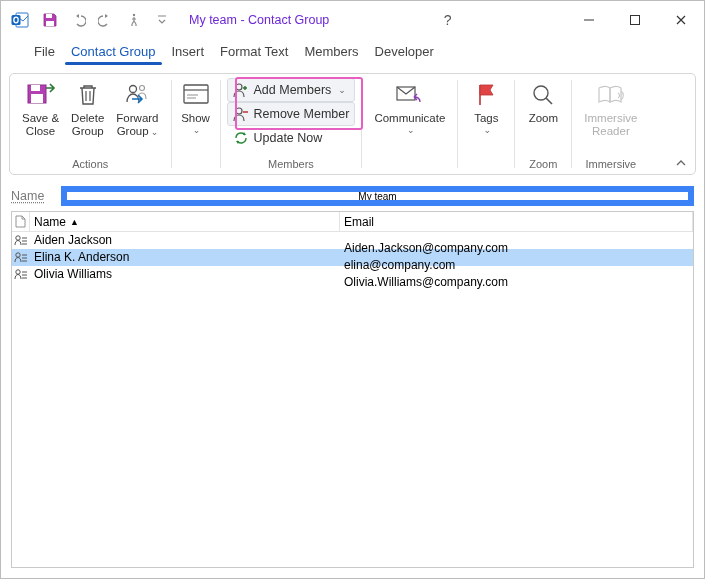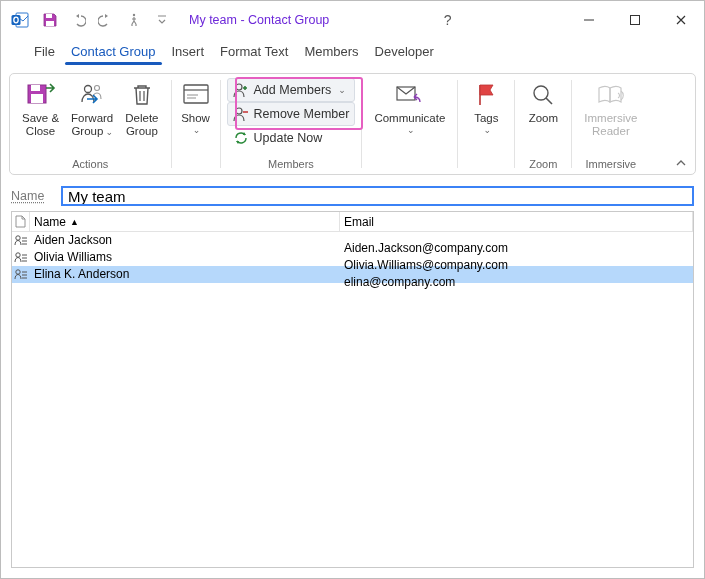--- a/index.html
+++ b/index.html
@@ -32,21 +32,21 @@
   .row-horiz { display:flex; }
   .smallrow { display:flex; align-items:center; gap:5px; padding:2px 6px; font-size:12.5px; color:#333; height:24px; border-radius:3px;text-align:center;}
   .smallrow.hover { background:#f1f3f6; border:1px solid #d8dde4; padding:1px 5px;}
   .highlight-box { position:absolute; border:2.5px solid #e65fc1; border-radius:3px; pointer-events:none;}
   .caret { font-size:9px; color:#666; margin-left:2px;}
   .collapse { position:absolute; right:8px; bottom:6px; font-size:10px; color:#666;}
   
   
   .namefield { display:flex; align-items:center; margin:10px 10px 4px 10px; height:22px;}
   .namefield .lbl { width:50px; font-size:12.5px; color:#7a7a7a; text-decoration:underline dotted; text-underline-offset:2px;}
-  .namefield input { flex:1; border:2px solid #3b82f6; height:20px; padding:1px 5px; font-size:15px;}
+  .namefield input { flex:1; border:6px solid #3b82f6; height:20px; padding:1px 5px; font-size:10px;text-align:center;}
   
   
   .grid-wrap { margin:0 10px 10px 10px; border:1px solid #c9c9c9; flex:1; display:flex; flex-direction:column; background:#fff; min-height:0;}
   .grid-head { display:flex; height:20px; background:#fff; border-bottom:1px solid #e3e3e3;}
   .gh { display:flex; align-items:center; font-size:12px; padding-left:4px; border-right:1px solid #e3e3e3;}
   .gh:first-child { width:18px; padding:0; justify-content:center;}
   .gh.name { width:310px;}
   .gh.email { flex:1;}
   .sorticon { margin-left:4px; font-size:9px;}
   .grid-body { flex:1; overflow:auto; background:#fff;}
@@ -142,42 +142,42 @@
                 <rect x="5" y="3" width="9" height="6" fill="#fff"></rect>
                 <rect x="5" y="12" width="12" height="9" fill="#fff"></rect>
                 <path d="M20 6l8 0M24 2l4 4-4 4" stroke="#2a7a36" stroke-width="1.6" fill="none"></path>
               </svg>
             </div>
           <span>Save &amp;</span>
           <span>Close</span>
         </div>
         <div class="bigbtn">
           <div class="ic">
+              <svg width="22" height="26">
+                <path d="M3 6h16M7 6V4h8v2M5 6l1 16h10l1-16" fill="none" stroke="#555" stroke-width="1.4"></path>
+                <line x1="9" y1="9" x2="9" y2="19" stroke="#555" stroke-width="1.2"></line>
+                <line x1="13" y1="9" x2="13" y2="19" stroke="#555" stroke-width="1.2"></line>
+              </svg>
+            </div>
+          <span>Delete</span>
+          <span>Group</span>
+        </div>
+        <div class="bigbtn">
+          <div class="ic">
               <svg width="26" height="26">
                 <circle cx="9" cy="7" r="3.5" fill="none" stroke="#555" stroke-width="1.3"></circle>
                 <path d="M3 20c0-5 3-8 6-8s6 3 6 8" fill="none" stroke="#555" stroke-width="1.3"></path>
                 <circle cx="18" cy="6" r="2.5" fill="none" stroke="#999" stroke-width="1.1"></circle>
                 <path d="M14 17c0-4 2-6 4-6s4 2 4 6" fill="none" stroke="#999" stroke-width="1.1"></path>
                 <path d="M8 17l10 0M14 13l4 4-4 4" stroke="#106ebe" stroke-width="1.6" fill="none"></path>
               </svg>
             </div>
           <span>Forward</span>
           <span><span>Group</span><span class="caret">⌄</span></span>
         </div>
-        <div class="bigbtn">
-          <div class="ic">
-              <svg width="22" height="26">
-                <path d="M3 6h16M7 6V4h8v2M5 6l1 16h10l1-16" fill="none" stroke="#555" stroke-width="1.4"></path>
-                <line x1="9" y1="9" x2="9" y2="19" stroke="#555" stroke-width="1.2"></line>
-                <line x1="13" y1="9" x2="13" y2="19" stroke="#555" stroke-width="1.2"></line>
-              </svg>
-            </div>
-          <span>Delete</span>
-          <span>Group</span>
-        </div>
       </div>
       <div class="label">Actions</div>
     </div>
     <div class="sep"></div>
 
     <div class="rgroup" style="padding-left:2px;padding-right:2px;">
       <div class="bigbtn">
         <div class="ic">
             <svg width="28" height="24">
               <rect x="2" y="2" width="24" height="18" fill="none" stroke="#555" stroke-width="1.3" rx="1"></rect>
@@ -321,42 +321,42 @@
               <circle cx="4" cy="4" r="2.2" fill="none" stroke="#555" stroke-width="1"></circle>
               <path d="M1 11c0-3 1.5-4.5 3-4.5s3 1.5 3 4.5" fill="none" stroke="#555" stroke-width="1"></path>
               <line x1="8" y1="4" x2="13" y2="4" stroke="#555" stroke-width="1"></line>
               <line x1="8" y1="7" x2="13" y2="7" stroke="#555" stroke-width="1"></line>
               <line x1="8" y1="10" x2="13" y2="10" stroke="#555" stroke-width="1"></line>
             </svg>
           </div>
           <div class="gc-name">Aiden Jackson</div>
           <div class="gc-email">Aiden.Jackson@company.com</div>
         </div>
+        <div class="grow selected">
+          <div class="gc-icon">
+            <svg width="14" height="12">
+              <circle cx="4" cy="4" r="2.2" fill="none" stroke="#555" stroke-width="1"></circle>
+              <path d="M1 11c0-3 1.5-4.5 3-4.5s3 1.5 3 4.5" fill="none" stroke="#555" stroke-width="1"></path>
+              <line x1="8" y1="4" x2="13" y2="4" stroke="#555" stroke-width="1"></line>
+              <line x1="8" y1="7" x2="13" y2="7" stroke="#555" stroke-width="1"></line>
+              <line x1="8" y1="10" x2="13" y2="10" stroke="#555" stroke-width="1"></line>
+            </svg>
+          </div>
+          <div class="gc-name">Elina K. Anderson</div>
+          <div class="gc-email">elina@company.com</div>
+        </div>
         <div class="grow">
           <div class="gc-icon">
             <svg width="14" height="12">
               <circle cx="4" cy="4" r="2.2" fill="none" stroke="#555" stroke-width="1"></circle>
               <path d="M1 11c0-3 1.5-4.5 3-4.5s3 1.5 3 4.5" fill="none" stroke="#555" stroke-width="1"></path>
               <line x1="8" y1="4" x2="13" y2="4" stroke="#555" stroke-width="1"></line>
               <line x1="8" y1="7" x2="13" y2="7" stroke="#555" stroke-width="1"></line>
               <line x1="8" y1="10" x2="13" y2="10" stroke="#555" stroke-width="1"></line>
             </svg>
           </div>
           <div class="gc-name">Olivia Williams</div>
           <div class="gc-email">Olivia.Williams@company.com</div>
         </div>
-        <div class="grow selected">
-          <div class="gc-icon">
-            <svg width="14" height="12">
-              <circle cx="4" cy="4" r="2.2" fill="none" stroke="#555" stroke-width="1"></circle>
-              <path d="M1 11c0-3 1.5-4.5 3-4.5s3 1.5 3 4.5" fill="none" stroke="#555" stroke-width="1"></path>
-              <line x1="8" y1="4" x2="13" y2="4" stroke="#555" stroke-width="1"></line>
-              <line x1="8" y1="7" x2="13" y2="7" stroke="#555" stroke-width="1"></line>
-              <line x1="8" y1="10" x2="13" y2="10" stroke="#555" stroke-width="1"></line>
-            </svg>
-          </div>
-          <div class="gc-name">Elina K. Anderson</div>
-          <div class="gc-email">elina@company.com</div>
-        </div>
       </div>
   </div>
 
 </div>
 
 </body></html>

